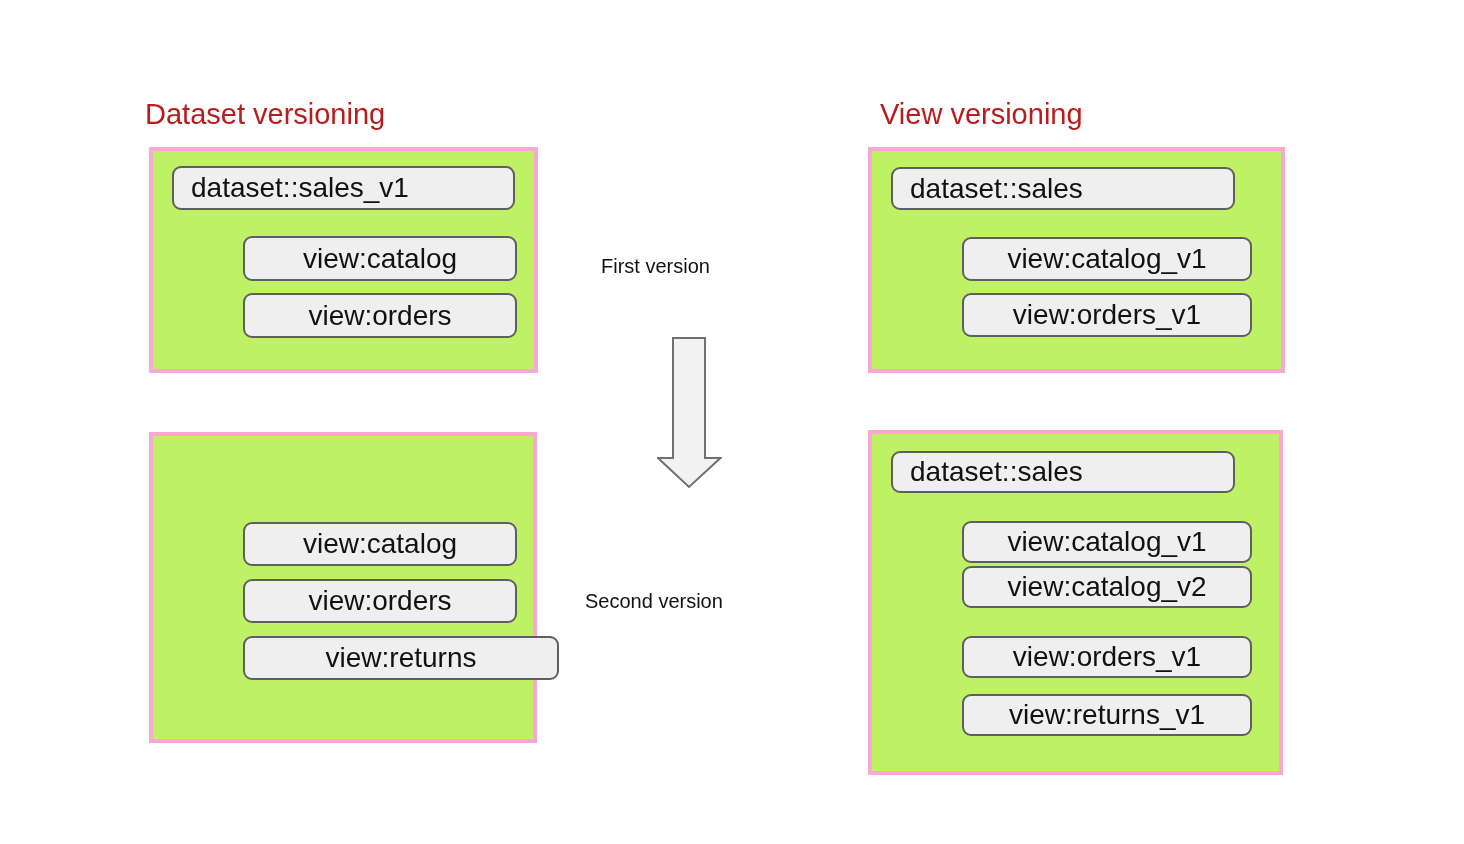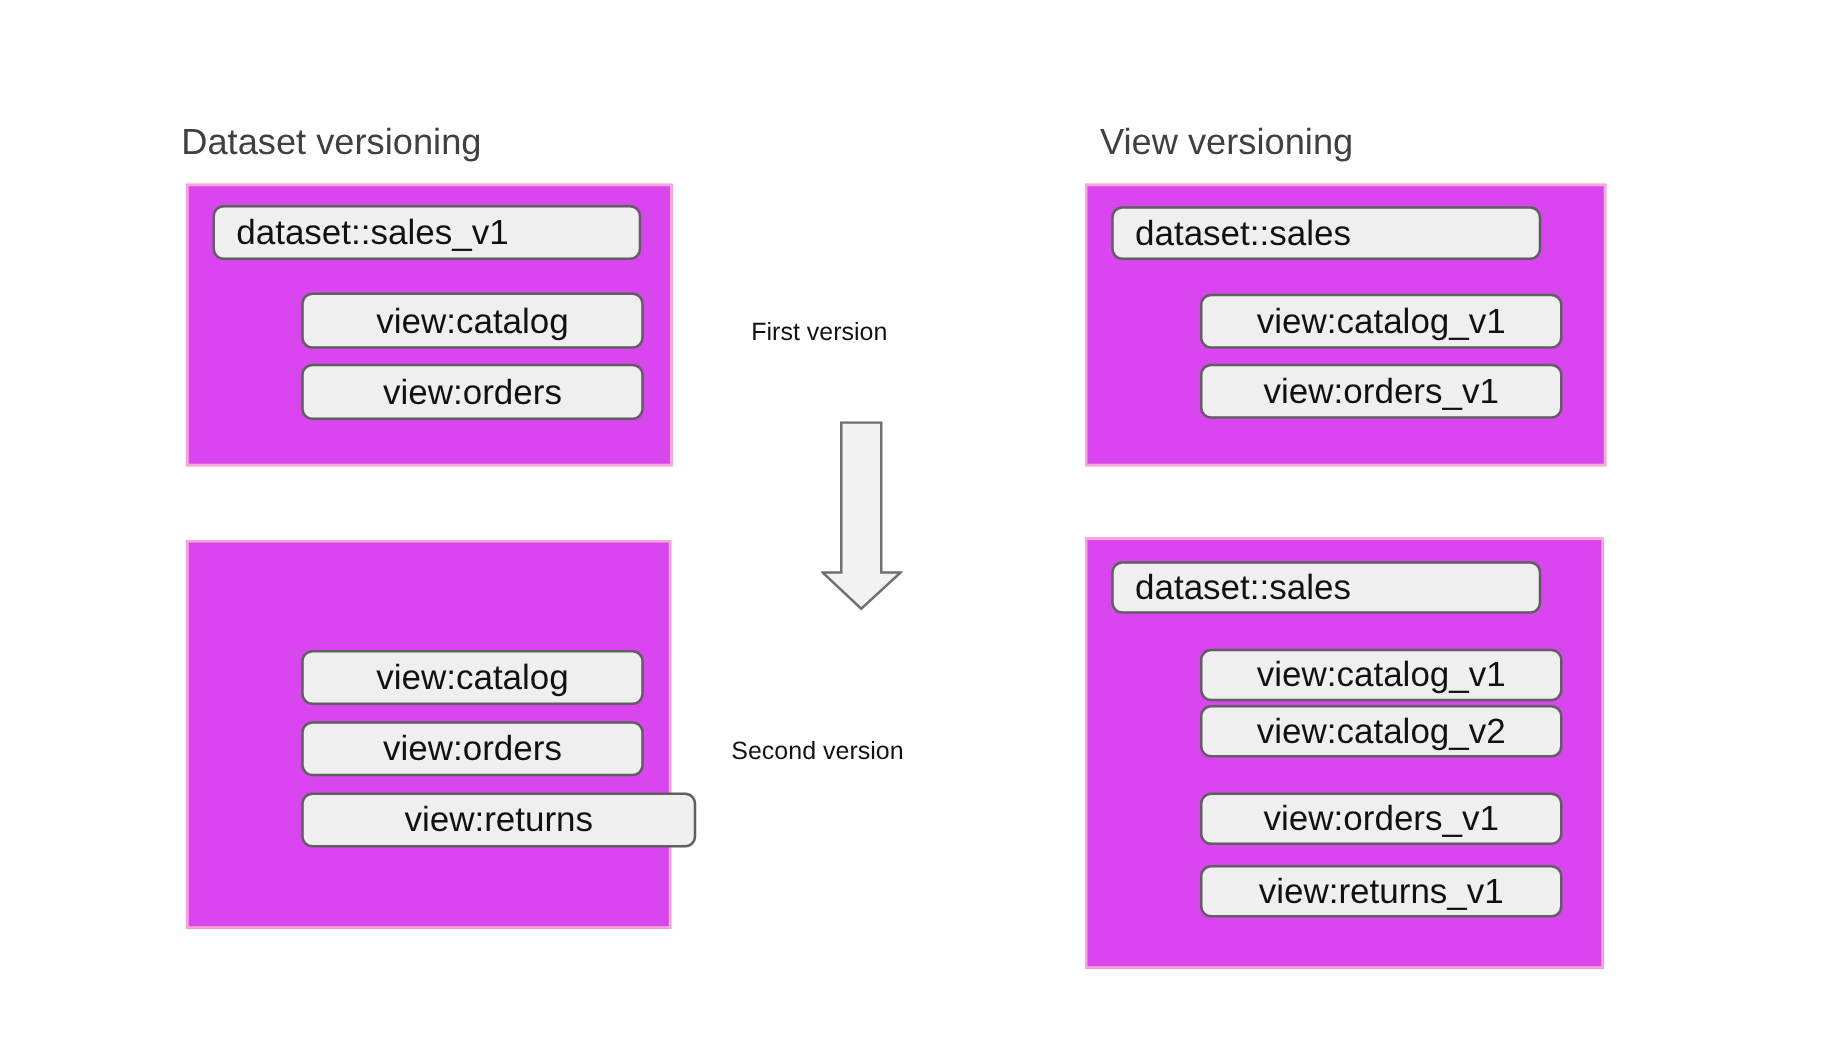--- a/index.html
+++ b/index.html
@@ -13,27 +13,27 @@
     height: 844px;
     background: #ffffff;
     font-family: "Liberation Sans", sans-serif;
     color: #111111;
     overflow: hidden;
   }
   .col-heading {
     position: absolute;
     font-size: 29px;
     line-height: 34px;
-    color: #404040;
+    color: #b91c1c;
     white-space: nowrap;
   }
   .panel {
     position: absolute;
-    background: #d946ef;
-    border: 2px solid #f9a8d4;
+    background: #bef264;
+    border: 4px solid #f9a8d4;
     box-sizing: border-box;
   }
   .pill {
     position: absolute;
     background: #efefef;
     border: 2px solid #5f5f5f;
     border-radius: 9px;
     box-sizing: border-box;
     display: flex;
     align-items: center;

